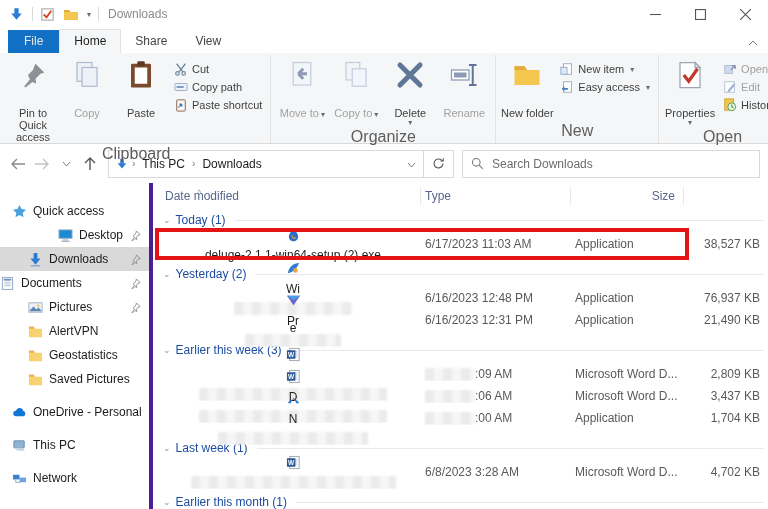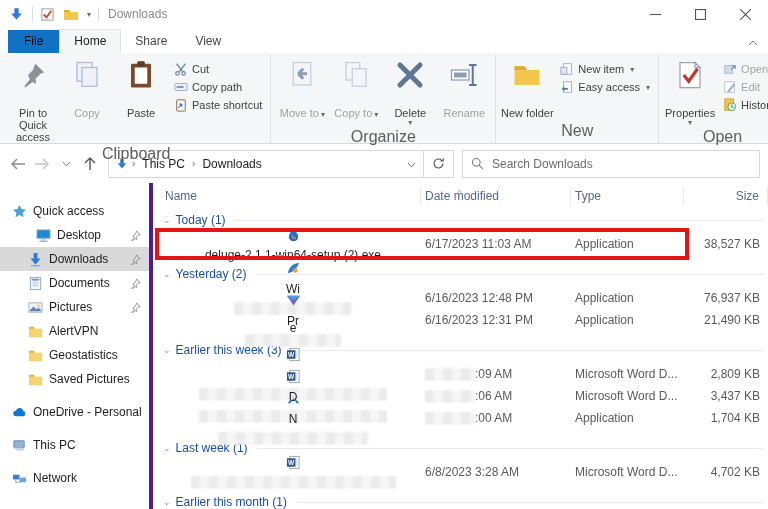--- a/index.html
+++ b/index.html
@@ -11,21 +11,21 @@
   .titlebar { height:28px; display:flex; align-items:center; padding-left:8px; }
   .titlebar .sep { width:1px; height:14px; background:#d9d9d9; margin:0 7px; }
   .qat { display:flex; align-items:center; gap:8px; }
   .title-text { color:#8a8a8a; font-size:12px; margin-left:2px; }
   .wincontrols { margin-left:auto; display:flex; height:28px; }
   .wbtn { width:45px; height:28px; display:flex; align-items:center; justify-content:center; color:#555; }
 
   
   .tabrow { height:25px; display:flex; align-items:flex-end; background:#fff; position:relative; }
   .tab { padding:4px 14px 5px; font-size:12px; color:#444; }
-  .tab.file { background:#1271c5; color:#000000; margin-left:8px; padding:4px 16px 5px; }
+  .tab.file { background:#1271c5; color:#e5e5e5; margin-left:8px; padding:4px 16px 5px; }
   .tab.active { background:#f5f6f7; border:1px solid #e3e3e3; border-bottom:none; color:#222; }
   .ribbon-collapse { position:absolute; right:10px; bottom:4px; color:#777; }
 
   
   .ribbon { height:91px; background:#f5f6f7; border-bottom:1px solid #d9d9d9; display:flex; padding:2px 0 0 2px; }
   .rgroup { display:flex; flex-direction:column; position:relative; padding:0 4px; }
   .rgroup-body { flex:1; display:flex; align-items:flex-start; padding-top:3px; }
   .rgroup-label { text-align:center; font-size:16px; color:#5d5d5d; padding:2px 0 3px; }
   .rgroup + .rgroup { border-left:1px solid #e2e2e2; }
   .bigbtn { width:54px; display:flex; flex-direction:column; align-items:center; padding-top:2px; text-align:center; }
@@ -404,21 +404,21 @@
   <div class="main">
     <div class="sidebar">
         <div class="sbitem" style="padding-left: 12px;">
           <span class="ic">
             <svg viewBox="0 0 16 16" width="15" height="15">
               <path d="M8 1l2.1 4.4 4.9.6-3.6 3.3.9 4.8L8 11.7 3.7 14.1l.9-4.8L1 6l4.9-.6z" fill="#4aa0dc"></path>
             </svg>
           </span>
           <span class="lbl">Quick access</span>
         </div>
-        <div class="sbitem" style="padding-left: 36px;">
+        <div class="sbitem" style="padding-left: 28px; margin-left: 30px;">
           <span class="ic">
             <svg viewBox="0 0 16 16" width="15" height="15">
               <rect x="1" y="2" width="14" height="9" fill="#1e88d2" stroke="#9db3c8"></rect>
               <rect x="5" y="12" width="6" height="1.6" fill="#b9c6d2"></rect>
               <rect x="3.5" y="13.6" width="9" height="1.2" fill="#9fb0bf"></rect>
             </svg>
           </span>
           <span class="lbl">Desktop</span>
           <span class="ic pin">
             <svg viewBox="0 0 12 12" width="15" height="15">
@@ -433,21 +433,21 @@
               <rect x="3" y="14" width="10" height="1.4" fill="#7ea7d8"></rect>
             </svg>
           </span>
           <span class="lbl">Downloads</span>
           <span class="ic pin">
             <svg viewBox="0 0 12 12" width="15" height="15">
               <path d="M7 1l4 4-2 .6L7 8l.3 2.4-2-1.2L2.6 12l-.6-.6 2.8-2.7-1.2-2L6.6 3z" fill="none" stroke="#8a8a8a" stroke-width="1"></path>
             </svg>
           </span>
         </div>
-        <div class="sbitem" style="padding-left: 28px;">
+        <div class="sbitem" style="">
           <span class="ic">
             <svg viewBox="0 0 16 16" width="15" height="15">
               <rect x="2.5" y="1.5" width="11" height="13" fill="#f4f6f9" stroke="#8fa7c6"></rect>
               <path d="M5 5h6M5 7.5h6M5 10h6" stroke="#aebbd0"></path>
               <rect x="4" y="3" width="8" height="1.6" fill="#6d90bd"></rect>
             </svg>
           </span>
           <span class="lbl">Documents</span>
           <span class="ic pin">
             <svg viewBox="0 0 12 12" width="15" height="15">
@@ -521,21 +521,20 @@
               <rect x="8" y="7" width="7" height="5" fill="#6fa3e0"></rect>
               <path d="M4 9v3h5" stroke="#8aa5c4" fill="none"></path>
             </svg>
           </span>
           <span class="lbl">Network</span>
         </div>
       </div>
 
     <div class="filearea">
       <div class="cols">
-        <div class="colh">Name</div>
         <div class="colh">
           <span class="sortmark">˄</span>
           <span>Date modified</span>
         </div>
         <div class="colh">Type</div>
         <div class="colh size">Size</div>
       </div>
       <div id="rows">
           <div class="fgroup">
             <span class="gchev">⌄</span>

